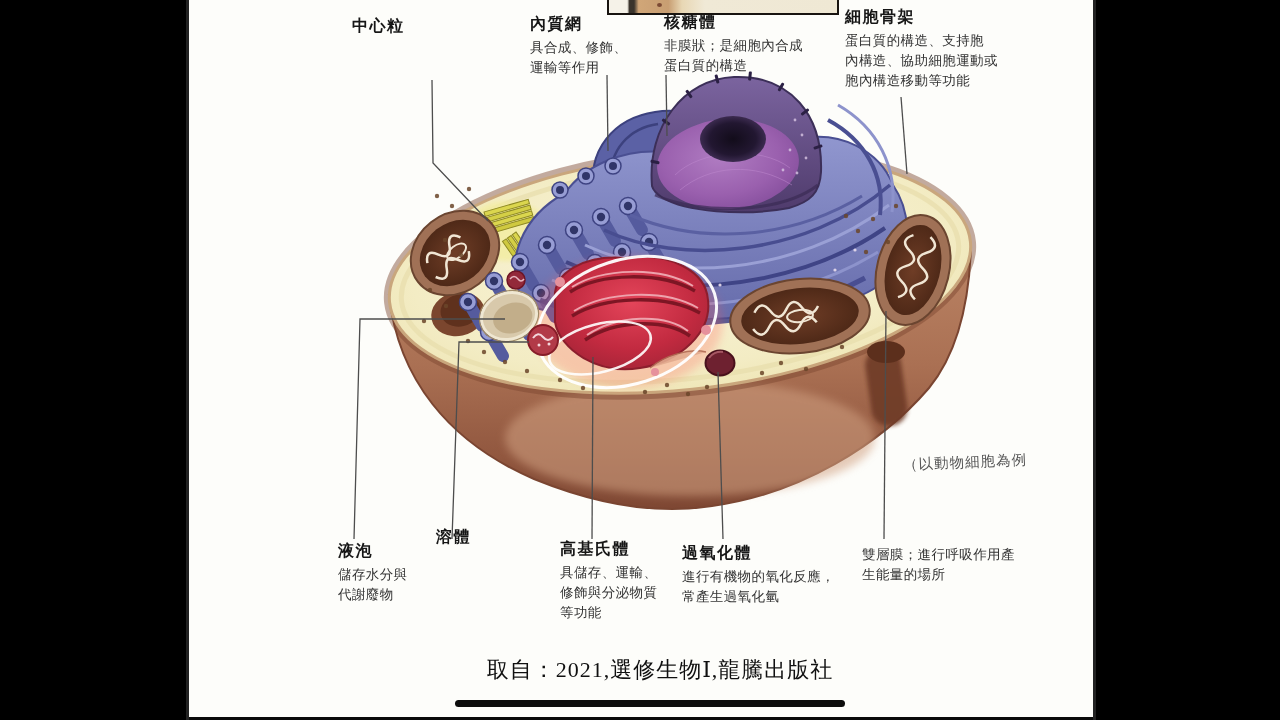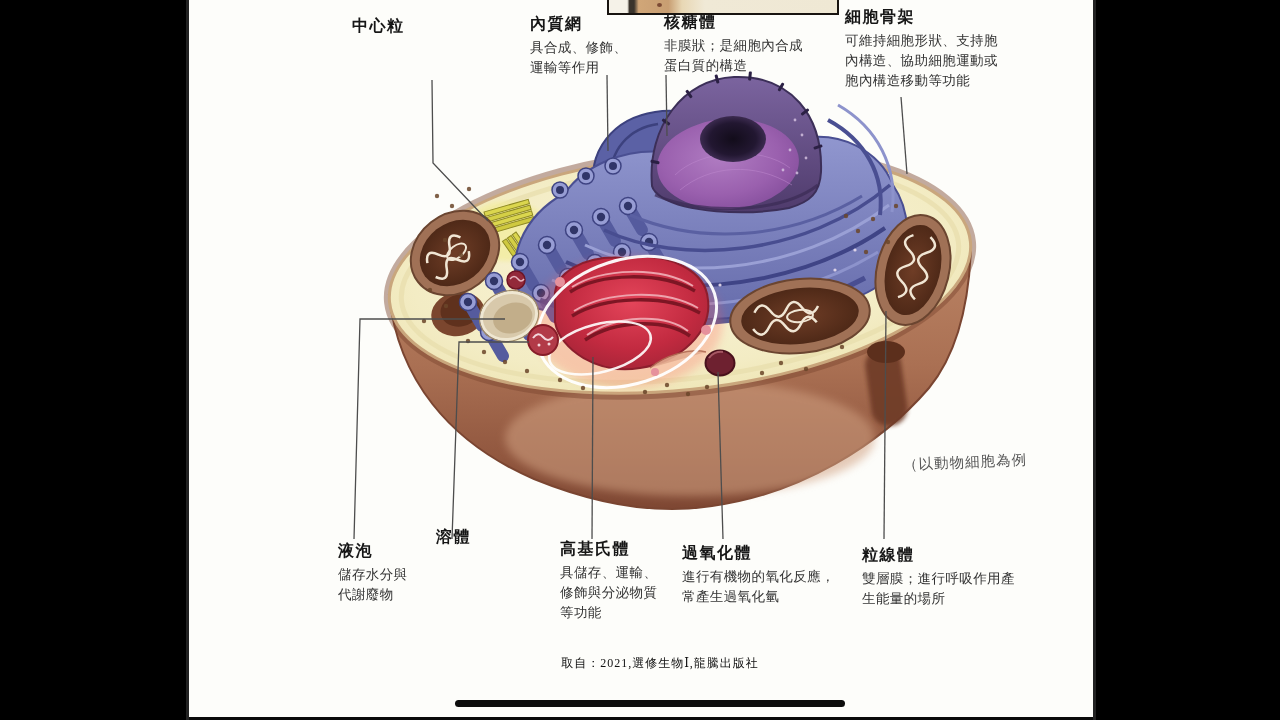--- a/index.html
+++ b/index.html
@@ -37,21 +37,21 @@
   #lbl-peroxisome{left:682px;top:543px;width:170px;}
   #lbl-mitochondrion{left:862px;top:545px;width:231px;}
 
   #side-note{
     position:absolute;left:903px;top:453px;z-index:2;
     font-size:14.5px;letter-spacing:1px;color:#555;transform:rotate(-2.5deg);
   }
   #citation{
     position:absolute;left:440px;top:655px;width:440px;z-index:2;text-align:center;
     font-family:"Liberation Serif","DejaVu Serif",serif;
-    font-size:12px;letter-spacing:1px;color:#101010;
+    font-size:22px;letter-spacing:1px;color:#101010;
   }
   svg{position:absolute;left:0;top:0;z-index:1;}
 </style>
 </head>
 <body>
 
 <svg width="1280" height="720" viewBox="0 0 1280 720">
   <defs>
     <linearGradient id="bowlG" x1="0" y1="0" x2="0" y2="1">
       <stop offset="0" stop-color="#bb8465"></stop>
@@ -385,21 +385,21 @@
   <p>具合成、修飾、
 運輸等作用</p>
 </div>
 <div class="label" id="lbl-ribosome">
   <h3>核糖體</h3>
   <p>非膜狀；是細胞內合成
 蛋白質的構造</p>
 </div>
 <div class="label" id="lbl-cytoskeleton">
   <h3>細胞骨架</h3>
-  <p>可維持細胞形狀、支持胞
+  <p>蛋白質的構造、支持胞
 內構造、協助細胞運動或
 胞內構造移動等功能</p>
 </div>
 <div class="label" id="lbl-vacuole">
   <h3>液泡</h3>
   <p>儲存水分與
 代謝廢物</p>
 </div>
 <div class="label" id="lbl-lysosome">
   <h3>溶體</h3>
@@ -409,21 +409,20 @@
   <p>具儲存、運輸、
 修飾與分泌物質
 等功能</p>
 </div>
 <div class="label" id="lbl-peroxisome">
   <h3>過氧化體</h3>
   <p>進行有機物的氧化反應，
 常產生過氧化氫</p>
 </div>
 <div class="label" id="lbl-mitochondrion">
-  <h3>粒線體</h3>
   <p>雙層膜；進行呼吸作用產
 生能量的場所</p>
 </div>
 
 <div id="side-note">（以動物細胞為例</div>
 <div id="citation">取自：2021,選修生物Ⅰ,龍騰出版社</div>
 
 <div id="top-image">
     <span class="dot"></span>
   </div>

